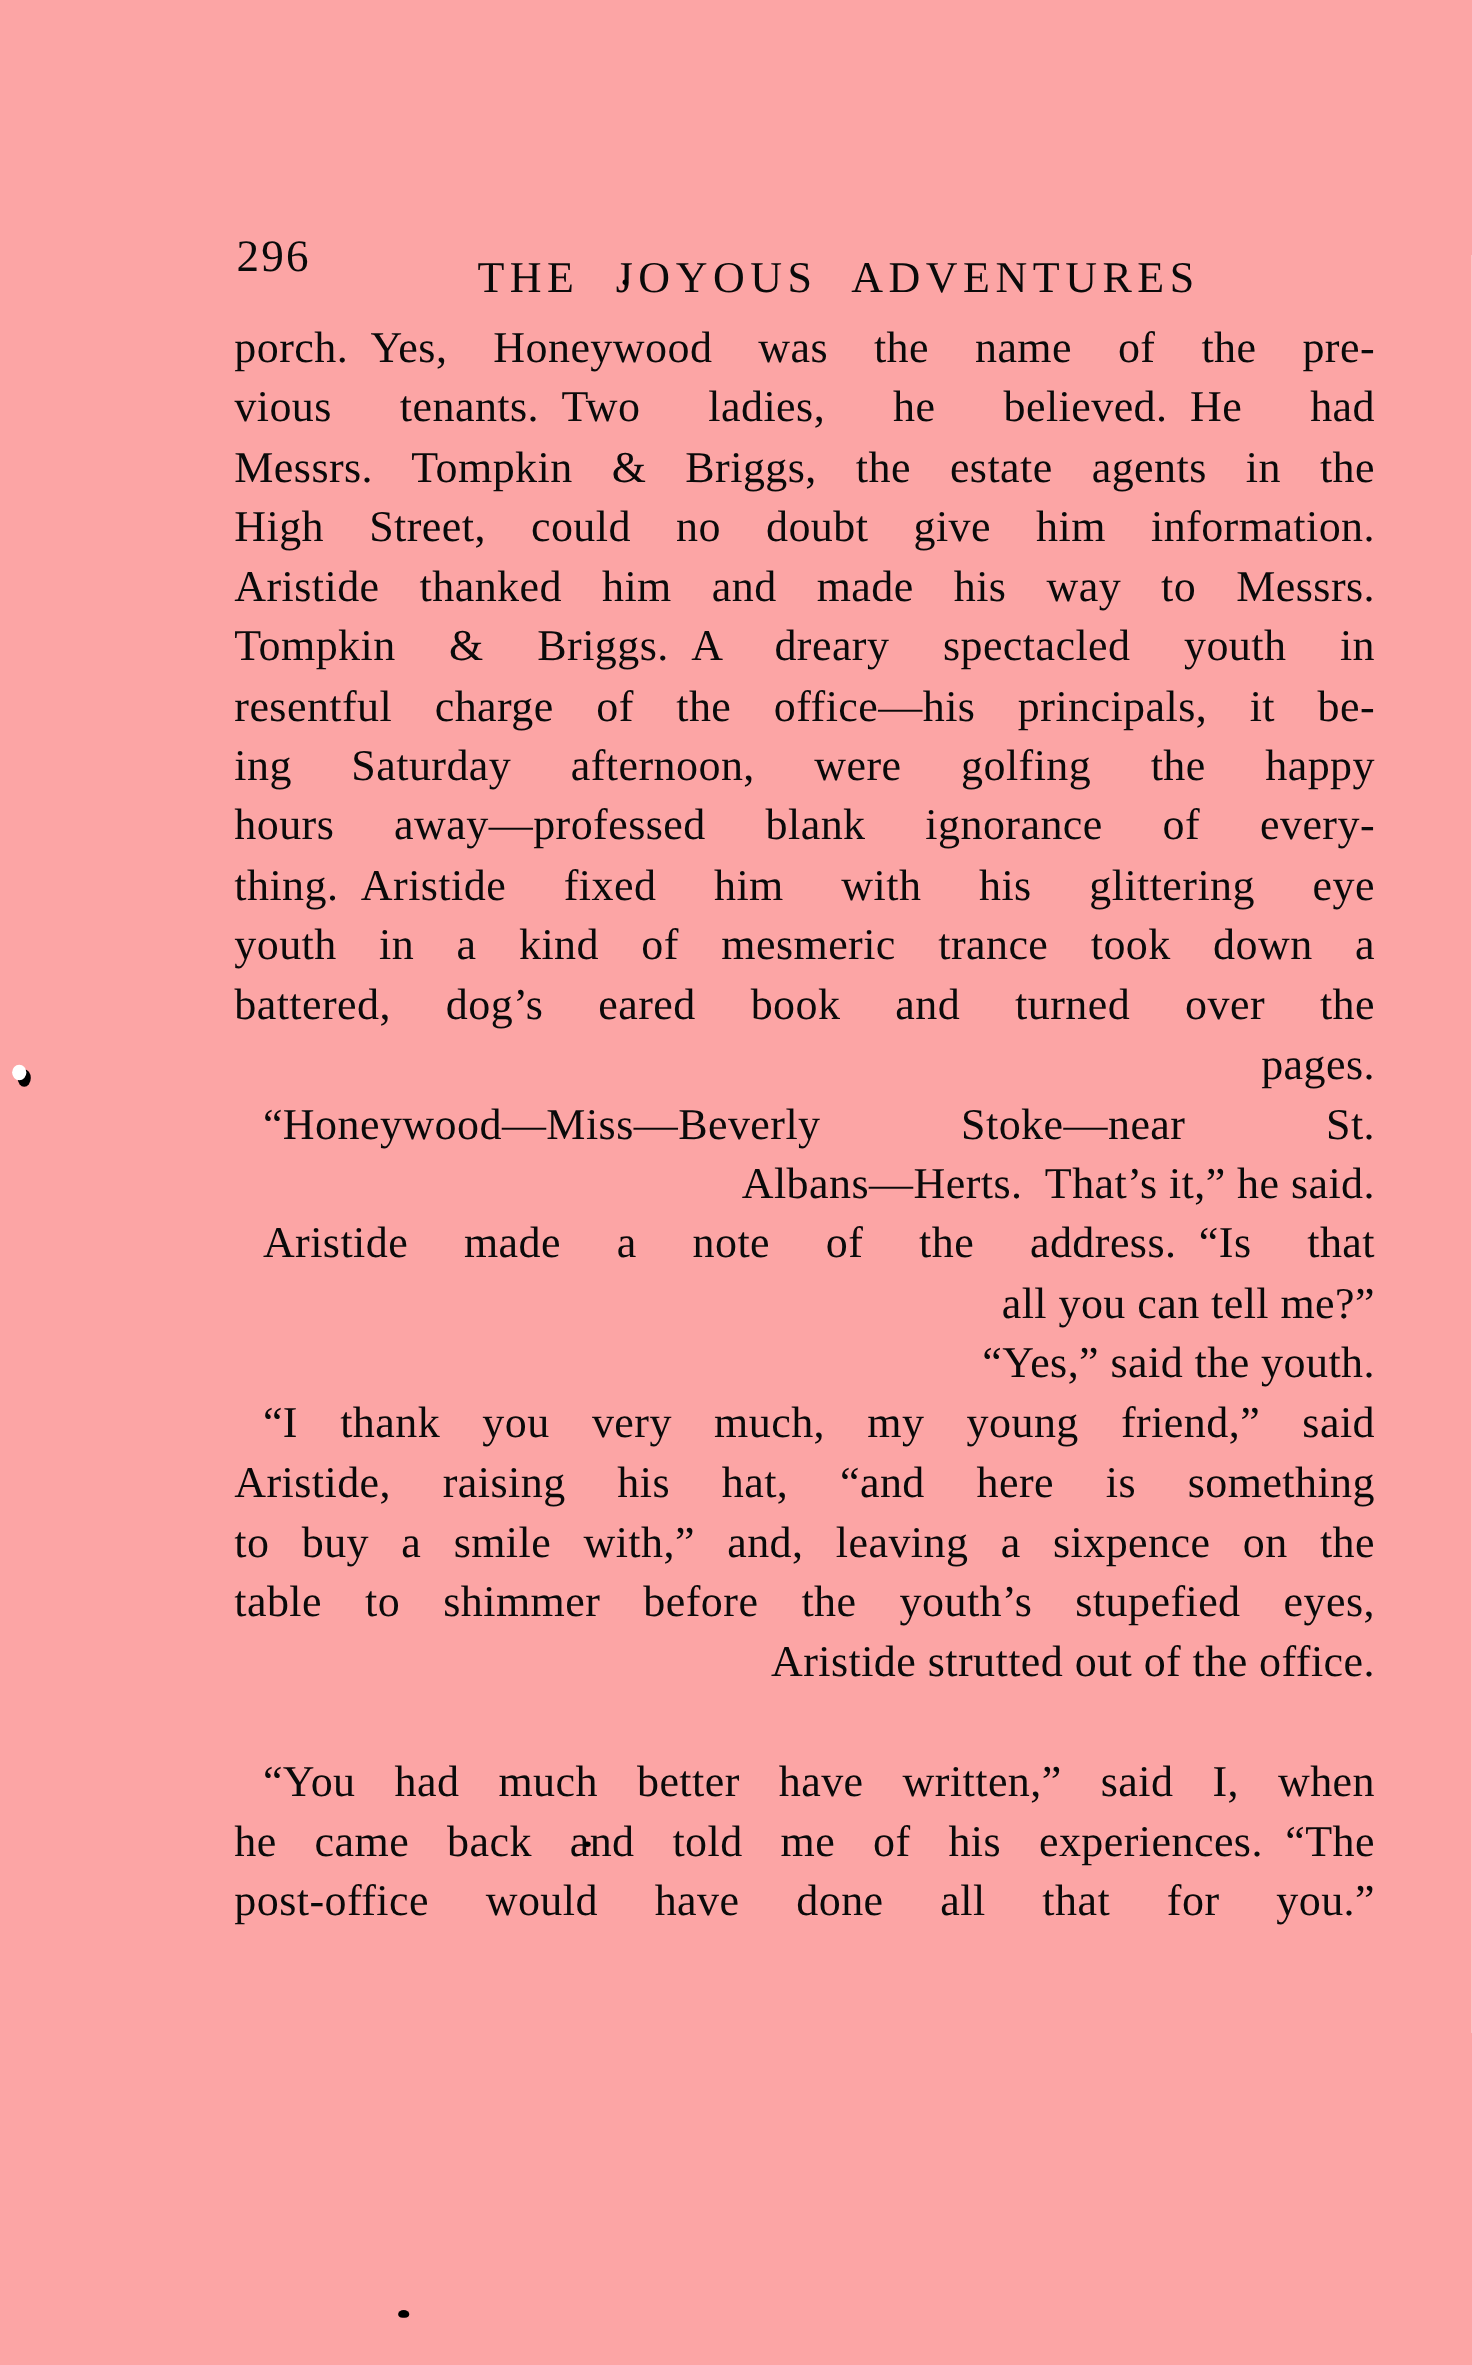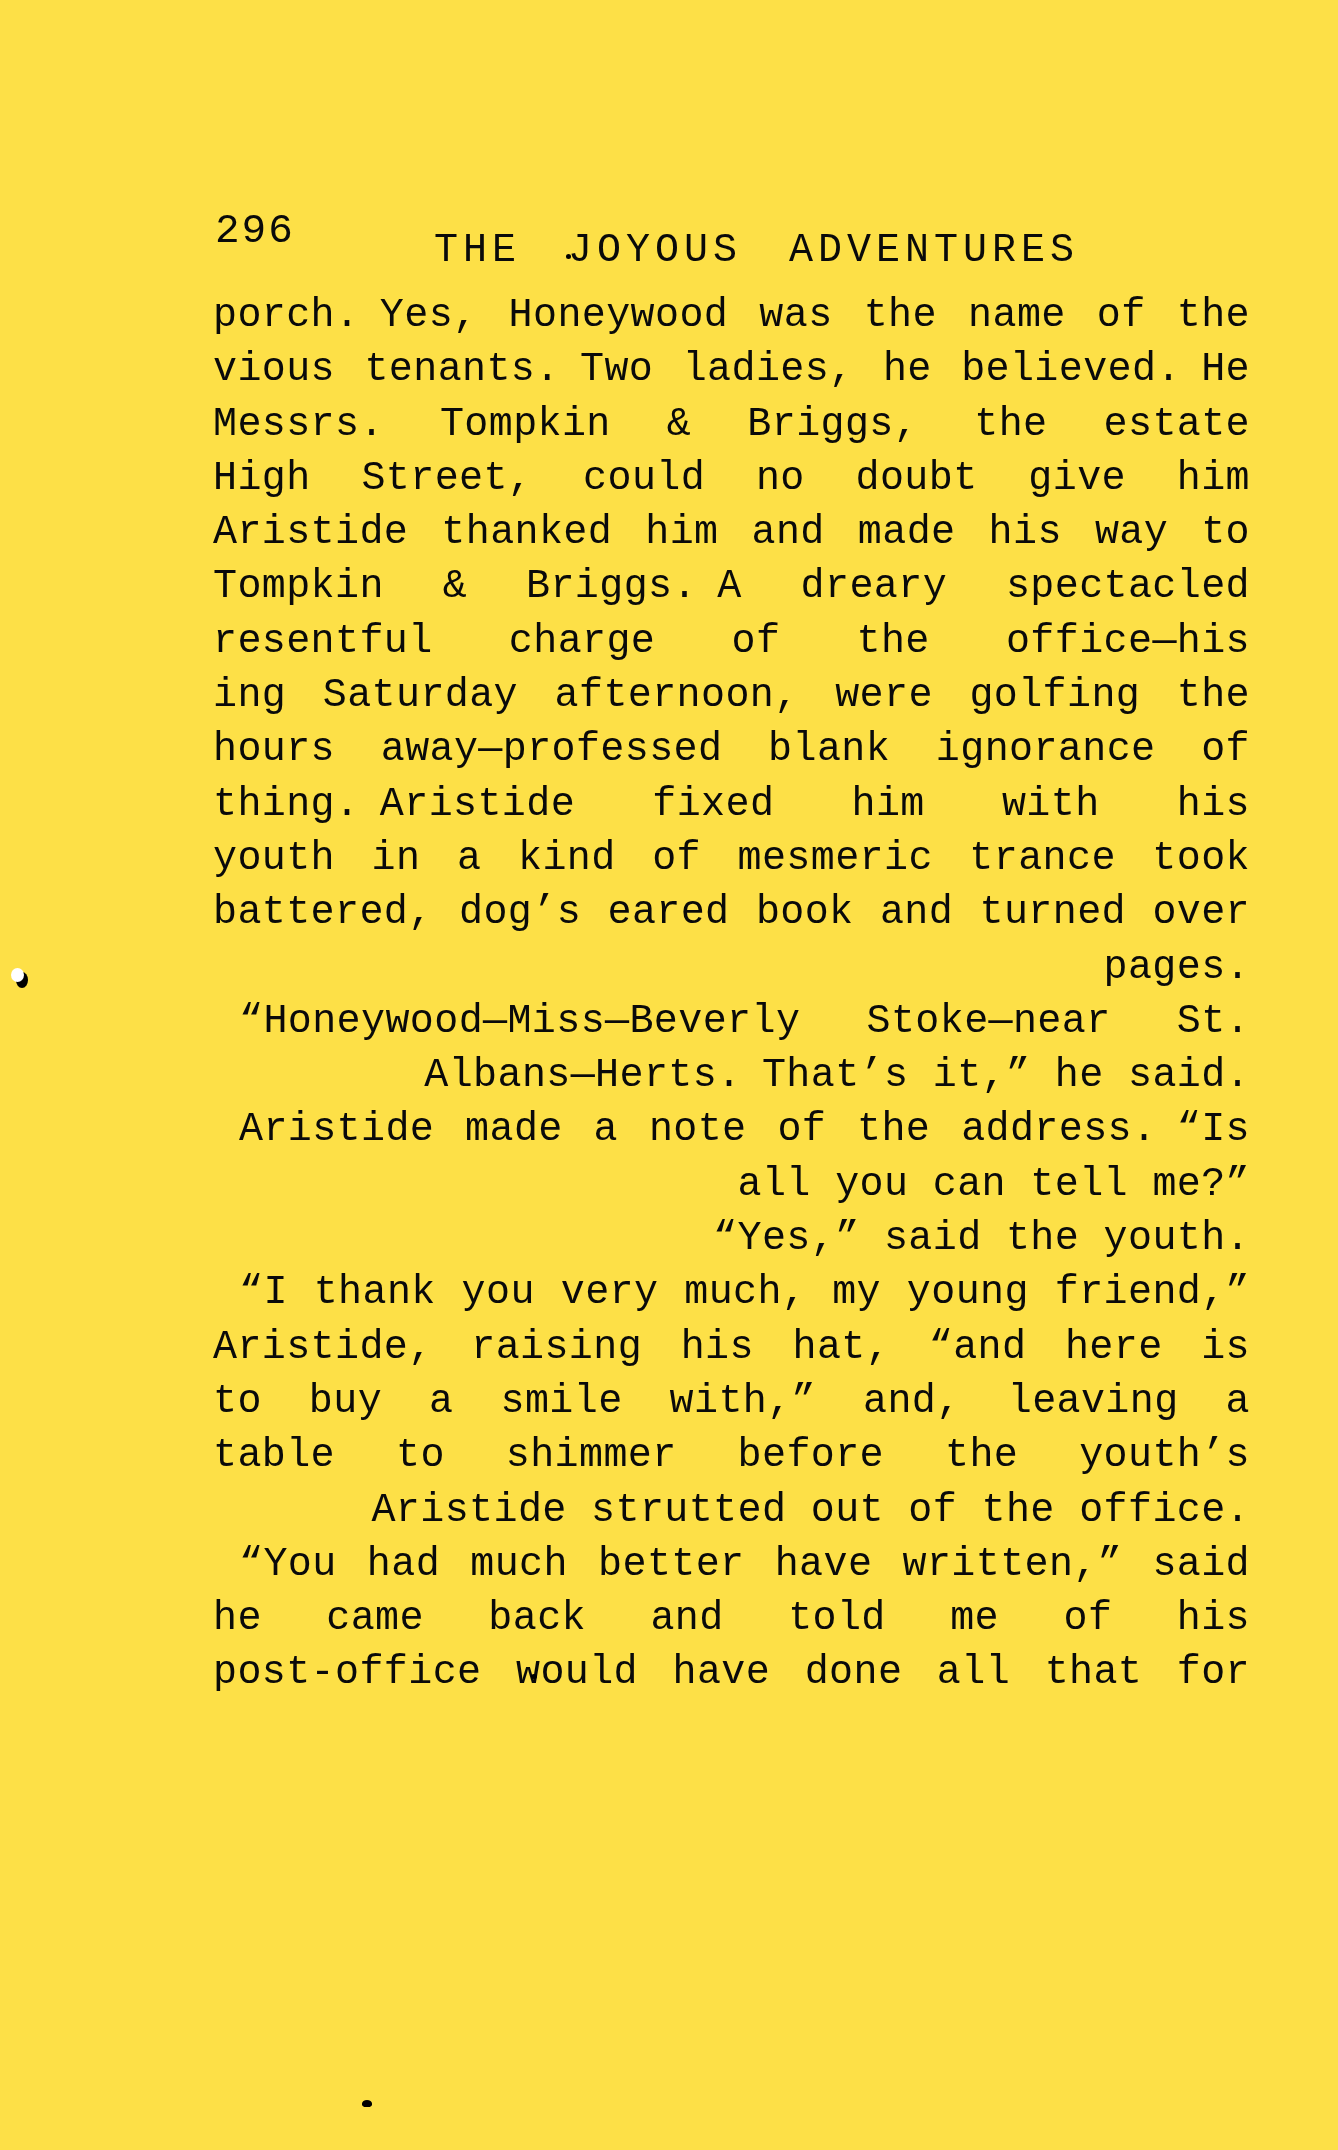--- a/index.html
+++ b/index.html
@@ -1,22 +1,22 @@
 <!DOCTYPE html>
 <html><head>
 <meta charset="utf-8">
 <style>
   html, body { margin: 0; padding: 0; background: #ffffff; }
   .page {
     position: relative;
     width: 1338px;
     height: 2150px;
-    background: #fde047;
+    background: #fca5a5;
     overflow: hidden;
-    font-family: Liberation Mono, monospace;
+    font-family: Liberation Serif, serif;
     color: #0a0a0a;
   }
   .header {
     position: absolute;
     left: 213px;
     top: 208px;
     width: 1037px;
     height: 56px;
   }
   .page-number {
@@ -55,21 +55,21 @@
     text-align: justify;
     text-align-last: justify;
   }
   .line.j::after {
     content: "";
     display: inline-block;
     width: 100%;
     height: 0;
   }
   .line.indent { text-indent: 26px; }
-  .line.gap { }
+  .line.gap { margin-top: 55px; }
 
   
   .speck { position: absolute; background: #000; }
   .speck-crescent {
     position: absolute;
     left: 16px;
     top: 972px;
     width: 12px;
     height: 16px;
   }

